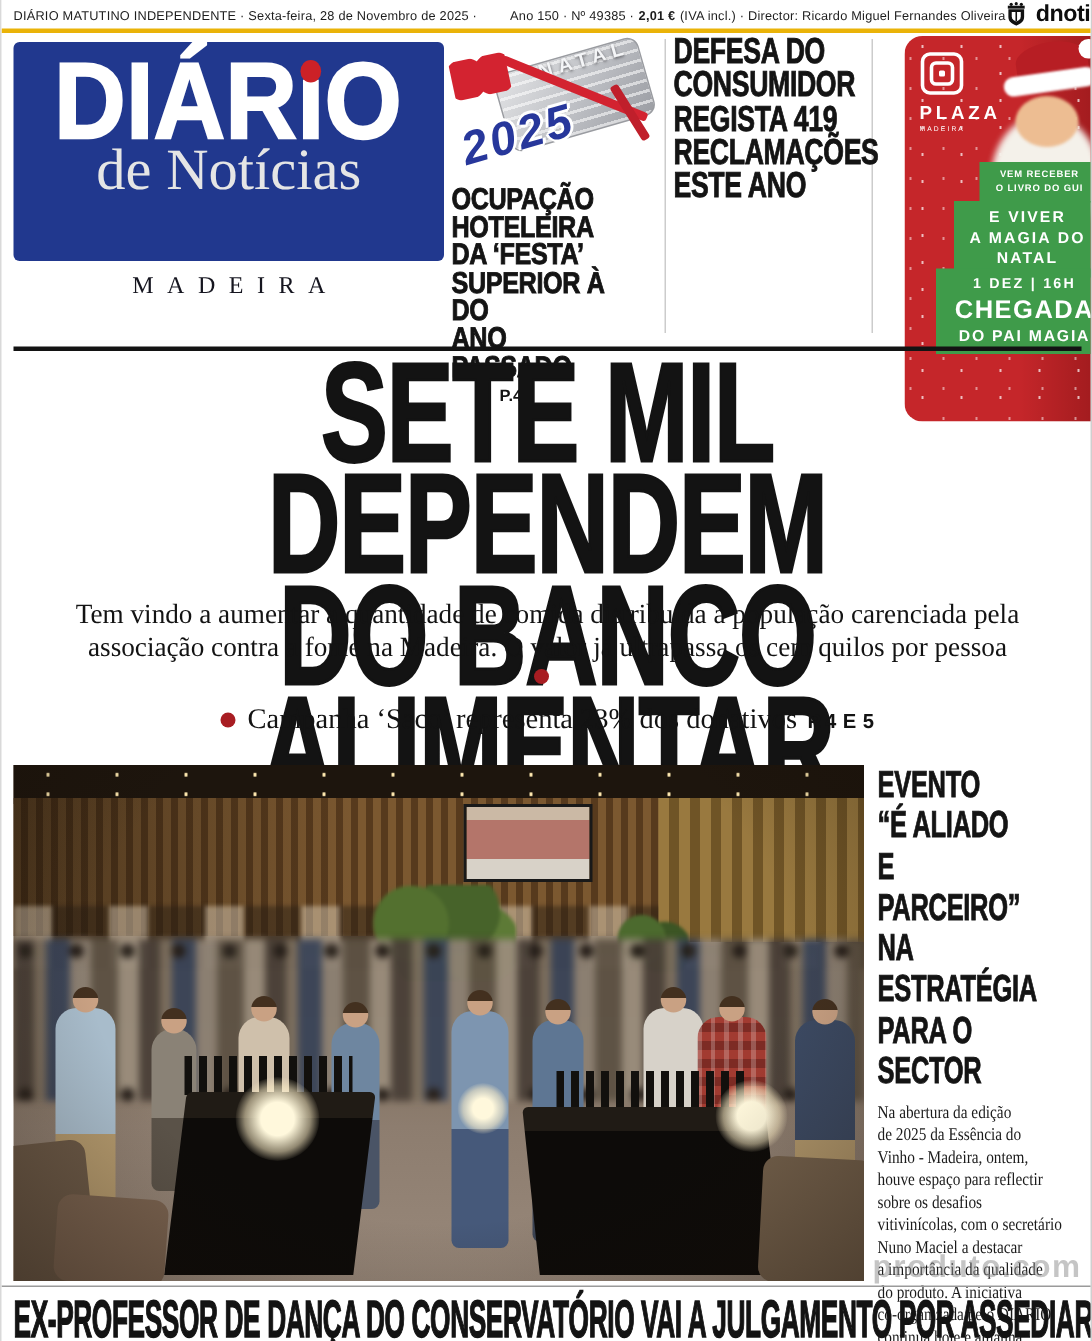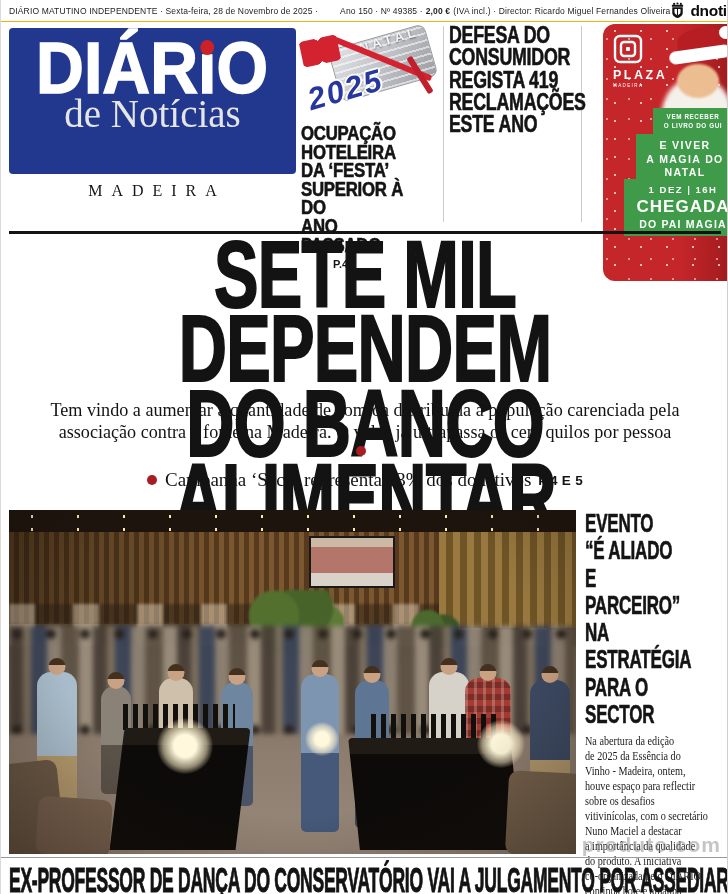--- a/index.html
+++ b/index.html
@@ -1,20 +1,20 @@
 <!DOCTYPE html>
 <html><head>
 <meta charset="utf-8">
 <style>
   html,body{margin:0;padding:0;background:#e9e9e9;}
   .page{position:relative;width:728px;height:894px;background:#ffffff;overflow:hidden;
         font-family:"Liberation Sans",sans-serif;color:#111;margin:0 auto;
         border-left:1px solid #d9d9d9;border-right:1px solid #cfcfcf;box-sizing:border-box;}
   
-  .topbar{position:absolute;left:0;top:0;width:728px;height:22px;border-bottom:1px solid #eab308;
+  .topbar{position:absolute;left:0;top:0;width:728px;height:22px;border-bottom:3px solid #eab308;
           display:flex;align-items:center;justify-content:space-between;padding:0 8px;box-sizing:border-box;background:#fff;}
   .topbar-left{display:flex;align-items:baseline;font-size:8.5px;color:#1d1d1d;letter-spacing:.15px;white-space:nowrap;}
   .tb-gap{margin-left:22px;}
   .tb-bold{font-weight:bold;margin:0 3px;}
   .brand{display:flex;align-items:center;}
   .crest{width:15px;height:17px;margin-right:5px;}
   .brand-word{font-size:15.5px;font-weight:bold;color:#0d0d0d;letter-spacing:-.3px;}
   
   .logo-block{position:absolute;left:8px;top:28px;width:287px;}
   .logo-box{position:relative;background:#21388e;border-radius:4px;height:146px;text-align:center;padding-top:6px;box-sizing:border-box;}
@@ -164,21 +164,21 @@
 </style>
 </head>
 <body>
 
 <div class="page">
 
   <div class="topbar">
     <div class="topbar-left">
       <span>DIÁRIO MATUTINO INDEPENDENTE · Sexta-feira, 28 de Novembro de 2025 ·</span>
       <span class="tb-gap">Ano 150 · Nº 49385 ·</span>
-      <span class="tb-bold">2,00 €</span>
+      <span class="tb-bold">2,01 €</span>
       <span>(IVA incl.) · Director: Ricardo Miguel Fernandes Oliveira</span>
     </div>
     <div class="brand">
       <svg class="crest" viewBox="0 0 20 22">
         <circle cx="5.5" cy="2.2" r="1.4" fill="#111"></circle>
           <circle cx="10" cy="1.6" r="1.4" fill="#111"></circle>
           <circle cx="14.5" cy="2.2" r="1.4" fill="#111"></circle>
         <rect x="2.5" y="3.4" width="15" height="2.6" fill="#111"></rect>
         <path d="M3 6.5 h14 v7 c0 4.4-3.8 6.4-7 7.6 c-3.2-1.2-7-3.2-7-7.6 z" fill="#111"></path>
         <path d="M6 9 h8 v4 c0 2.4-2 3.6-4 4.4 c-2-.8-4-2-4-4.4 z" fill="#fff"></path>

